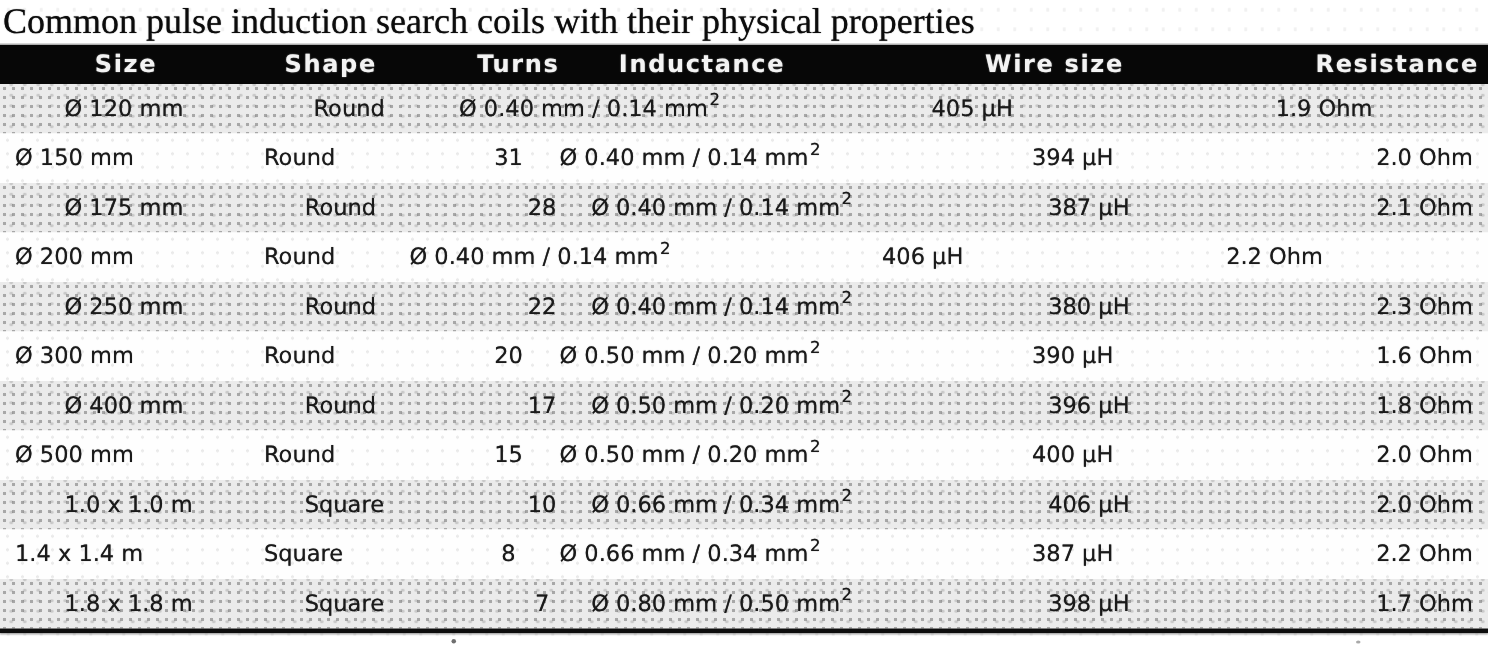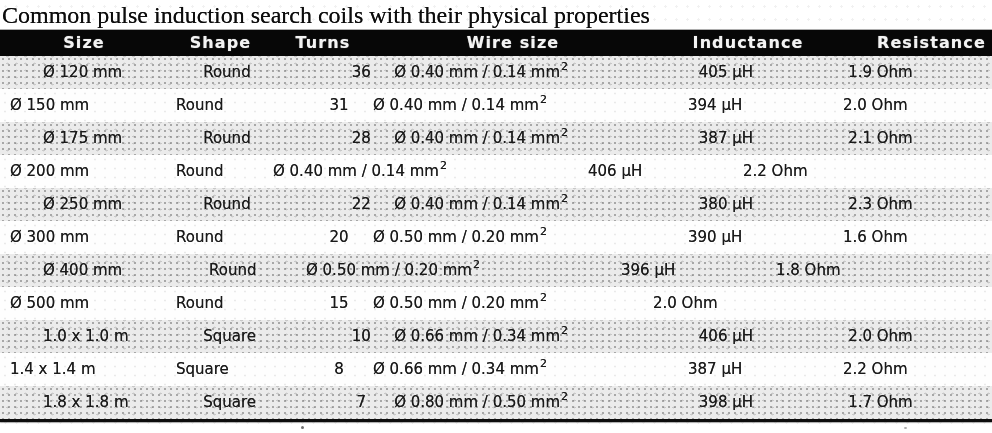--- a/index.html
+++ b/index.html
@@ -31,31 +31,31 @@
   }
   .th{text-align:center;overflow:hidden;}
   .tr{display:flex;height:33px;line-height:33px;white-space:nowrap;}
   .td{
     font-size:15px;color:#1a1a1a;overflow:hidden;
     text-shadow:0 0 .5px rgba(25,25,25,.8);
   }
   
   .c1{width:168px;}
   .c2{width:105px;}
-  .c3{width:100px;}
+  .c3{width:100px;text-align:right;}
   .c4{width:280px;}
   .c5{width:190px;}
   .c6{width:149px;}
   
   .td.c1{text-align:left;padding-left:10px;box-sizing:border-box;}
   .td.c2{text-align:left;padding-left:8px;box-sizing:border-box;}
   .td.c3{text-align:center;padding-left:32px;box-sizing:border-box;}
   .td.c4{text-align:left;}
   .td.c5{text-align:left;padding-left:35px;box-sizing:border-box;}
-  .td.c6{padding-right:10px;box-sizing:border-box;}
+  .td.c6{text-align:right;padding-right:10px;box-sizing:border-box;}
   
   .th.c1{text-align:center;}
   .th.c6{text-align:left;padding-left:34px;box-sizing:border-box;}
 
   
   .tr.shaded{
     background-color:#ebebeb;
     background-image:
       radial-gradient(rgba(85,85,85,.45) 1px, rgba(0,0,0,0) 1.35px),
       radial-gradient(rgba(120,120,120,.30) 1px, rgba(0,0,0,0) 1.45px);
@@ -81,30 +81,29 @@
 <body>
 
 <div class="page">
   <div class="title">Common pulse induction search coils with their physical properties</div>
 
   <div class="tbl">
     <div class="thead">
       <div class="th c1">Size</div>
       <div class="th c2">Shape</div>
       <div class="th c3">Turns</div>
+      <div class="th c5">Inductance</div>
       <div class="th c4">Wire size</div>
-      <div class="th c5">Inductance</div>
       <div class="th c6">Resistance</div>
     </div>
 
     <div id="tbody">
         <div class="tr shaded">
     <div class="td c1">Ø 120 mm</div>
     <div class="td c2">Round</div>
-    <div class="td c3">36</div>
     <div class="td c4"><span>Ø 0.40 mm / 0.14 mm</span><sup>2</sup></div>
     <div class="td c5">405 µH</div>
     <div class="td c6">1.9 Ohm</div>
   </div>
         <div class="tr plain">
     <div class="td c1">Ø 150 mm</div>
     <div class="td c2">Round</div>
     <div class="td c3">31</div>
     <div class="td c4"><span>Ø 0.40 mm / 0.14 mm</span><sup>2</sup></div>
     <div class="td c5">394 µH</div>
@@ -137,29 +136,31 @@
     <div class="td c1">Ø 300 mm</div>
     <div class="td c2">Round</div>
     <div class="td c3">20</div>
     <div class="td c4"><span>Ø 0.50 mm / 0.20 mm</span><sup>2</sup></div>
     <div class="td c5">390 µH</div>
     <div class="td c6">1.6 Ohm</div>
   </div>
         <div class="tr shaded">
     <div class="td c1">Ø 400 mm</div>
     <div class="td c2">Round</div>
+    <div class="td c3">17</div>
     <div class="td c4"><span>Ø 0.50 mm / 0.20 mm</span><sup>2</sup></div>
     <div class="td c5">396 µH</div>
     <div class="td c6">1.8 Ohm</div>
   </div>
         <div class="tr plain">
     <div class="td c1">Ø 500 mm</div>
     <div class="td c2">Round</div>
     <div class="td c3">15</div>
     <div class="td c4"><span>Ø 0.50 mm / 0.20 mm</span><sup>2</sup></div>
+    <div class="td c5">400 µH</div>
     <div class="td c6">2.0 Ohm</div>
   </div>
         <div class="tr shaded">
     <div class="td c1">1.0 x 1.0 m</div>
     <div class="td c2">Square</div>
     <div class="td c3">10</div>
     <div class="td c4"><span>Ø 0.66 mm / 0.34 mm</span><sup>2</sup></div>
     <div class="td c5">406 µH</div>
     <div class="td c6">2.0 Ohm</div>
   </div>

